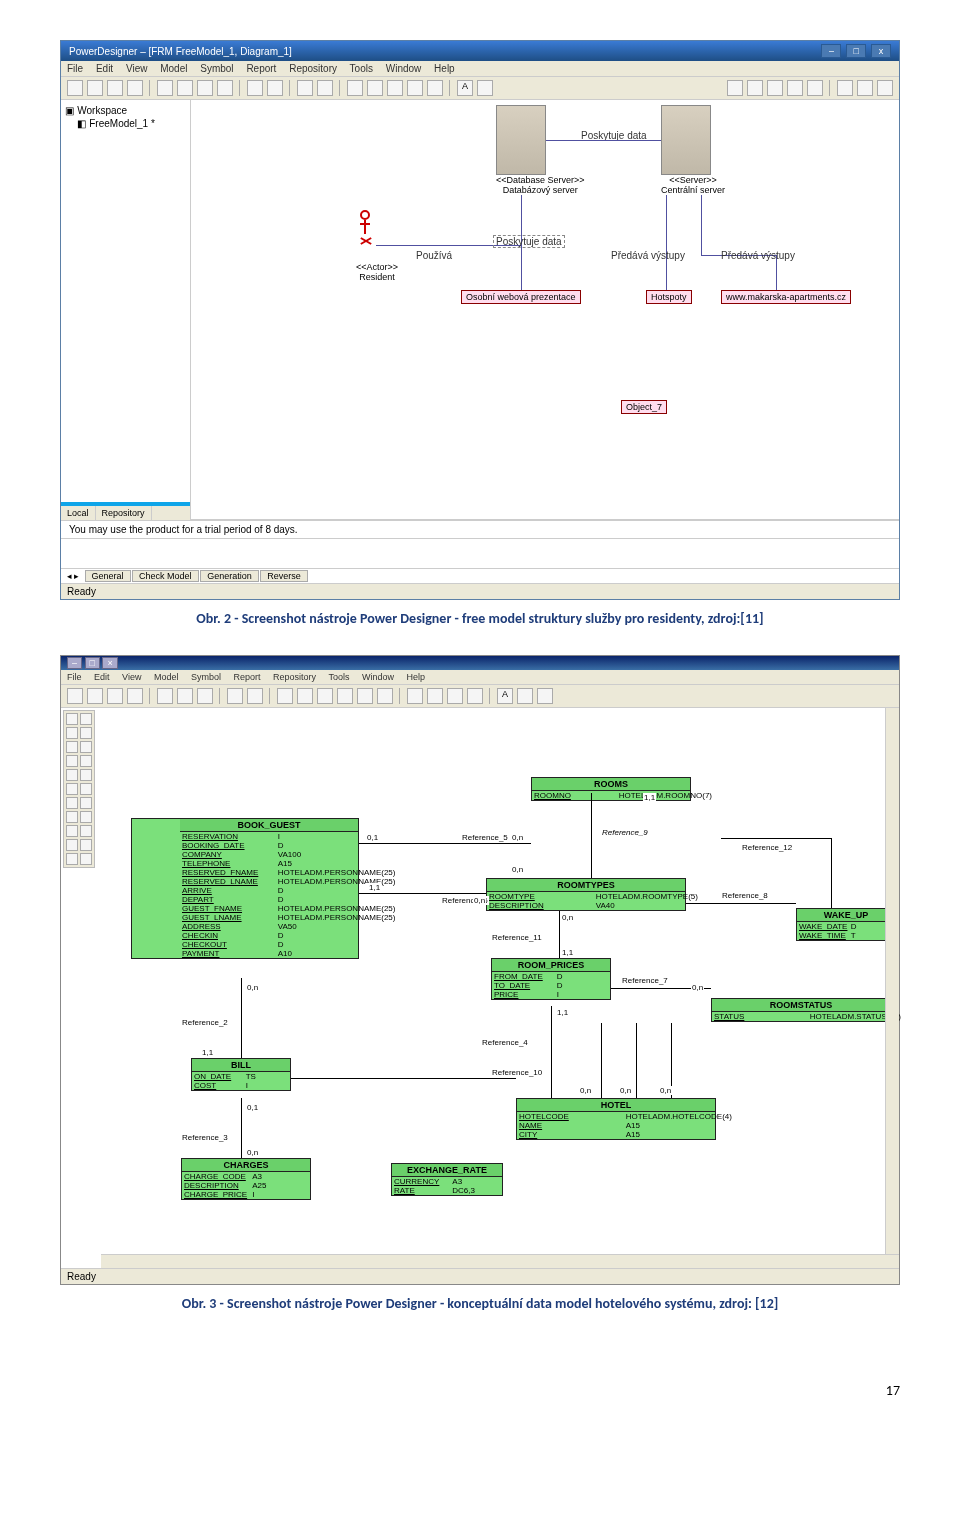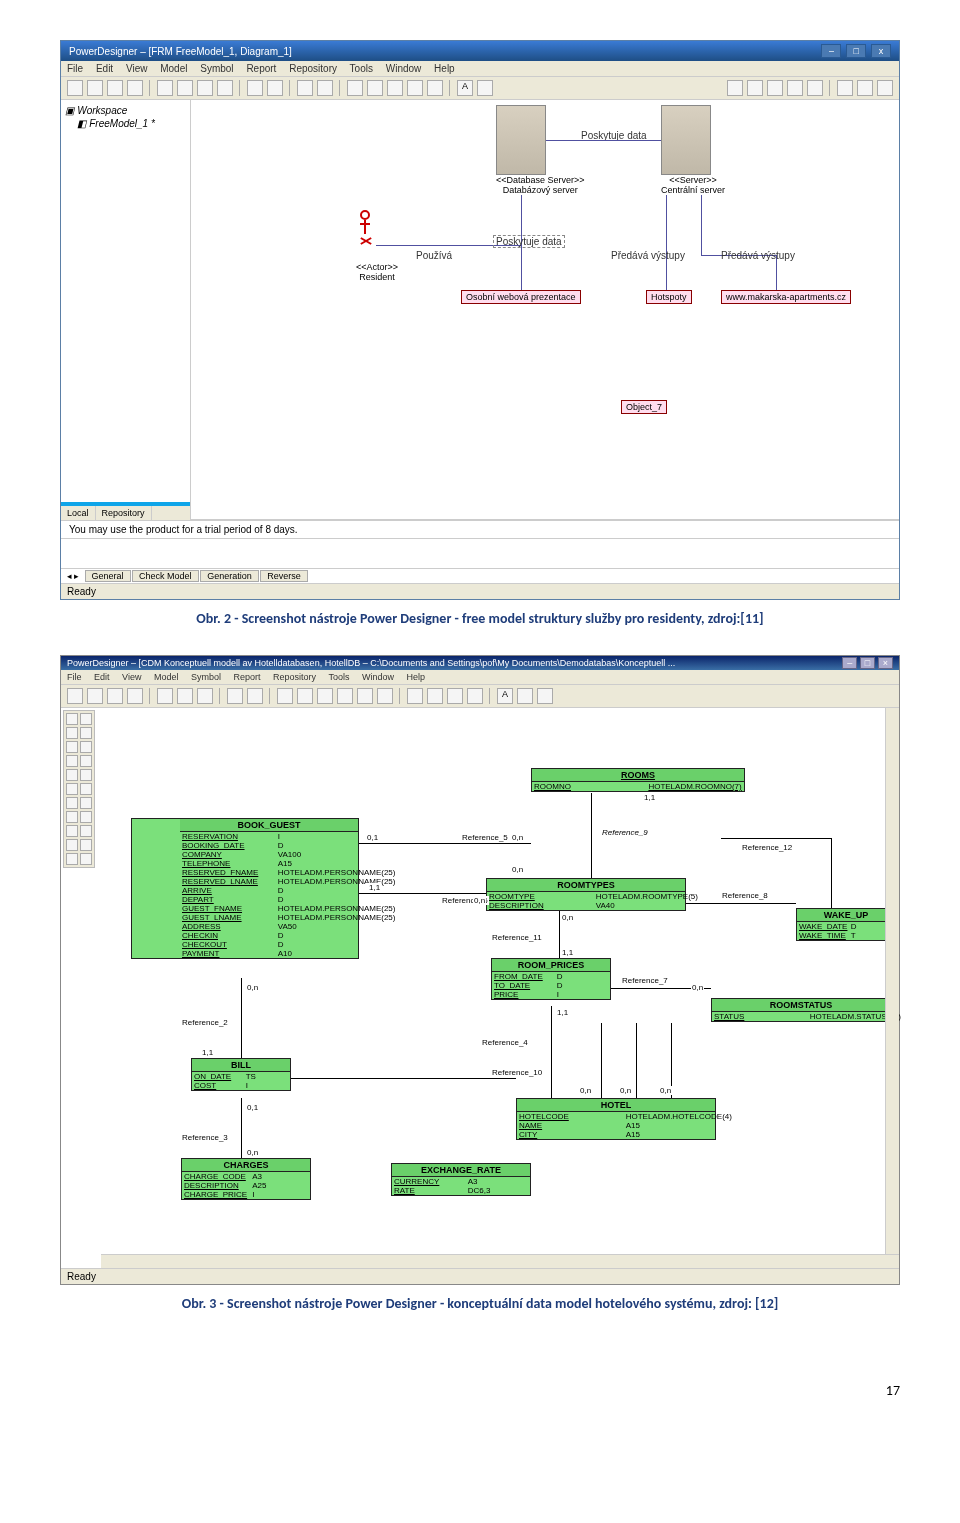--- a/index.html
+++ b/index.html
@@ -10,21 +10,21 @@
   .app1 { border: 1px solid #5b7fa6; background: #efefef; font-size: 10px; }
   .titlebar { background: linear-gradient(#3a7bd5,#1e4e85); color: #fff; padding: 3px 8px; display: flex; align-items: center; justify-content: space-between; }
   .titlebar .controls span { display: inline-block; width: 20px; height: 14px; background: #4a7ab3; border: 1px solid #2a5a93; margin-left: 2px; text-align: center; line-height: 12px; font-size: 9px; }
   .menubar { background: #ece9d8; padding: 2px 6px; border-bottom: 1px solid #ccc; }
   .menubar span { margin-right: 10px; color: #333; }
   .toolbar { background: #ece9d8; padding: 3px 6px; border-bottom: 1px solid #ccc; display: flex; gap: 4px; flex-wrap: wrap; align-items: center; }
   .toolbar .btn { width: 16px; height: 16px; border: 1px solid #aaa; background: #f5f5f5; display: inline-block; }
   .toolbar .sep { width: 2px; height: 16px; border-left: 1px solid #aaa; margin: 0 2px; }
   .workarea { display: flex; height: 420px; background: #fff; }
   .sidebar { width: 130px; border-right: 1px solid #ccc; background: #f5f5f5; font-size: 10px; display: flex; flex-direction: column; }
-  .sidebar .tree { flex: 1; padding: 4px; background: #fff; font-style: italic; }
+  .sidebar .tree { flex: 1; padding: 4px; background: #fff; }
   .sidebar .tree div { padding: 1px 0; }
   .sidebar .tabs { display: flex; border-top: 4px solid #0ea5e9; background: #ece9d8; }
   .sidebar .tabs span { padding: 2px 6px; border-right: 1px solid #ccc; font-size: 9px; }
   .canvas { flex: 1; position: relative; background: #fff; overflow: hidden; border-bottom: 1px solid #ccc; }
   .canvas .obj { position: absolute; font-size: 9px; text-align: center; }
   .server { width: 50px; height: 70px; background: linear-gradient(#d8d0c0,#c0b8a8); border: 1px solid #888; }
   .actor { width: 18px; height: 40px; }
   .actor .head { width: 10px; height: 10px; border: 2px solid #c00; border-radius: 50%; margin: 0 auto; }
   .actor .body { width: 2px; height: 14px; background: #c00; margin: 0 auto; position: relative; }
   .actor .body::before, .actor .body::after { content: ''; position: absolute; width: 10px; height: 2px; background: #c00; }
@@ -195,21 +195,20 @@
         <span>Reverse</span>
       </span>
     </div>
     <div class="status">Ready</div>
   </div>
 
   <div class="caption">Obr. 2 - Screenshot nástroje Power Designer - free model struktury služby pro residenty, zdroj:[11]</div>
 
   <div class="app2">
     <div class="titlebar2">
-      <span>PowerDesigner – [CDM Konceptuell modell av Hotelldatabasen, HotellDB – C:\Documents and Settings\pof\My Documents\Demodatabas\Konceptuell ...</span>
       <span>
         <span style="background:#aac;border:1px solid #668;padding:0 4px;">–</span>
         <span style="background:#aac;border:1px solid #668;padding:0 4px;">□</span>
         <span style="background:#aac;border:1px solid #668;padding:0 4px;">×</span>
       </span>
     </div>
     <div class="menubar">
       <span>File</span>
       <span>Edit</span>
       <span>View</span>
@@ -332,21 +331,21 @@
               <span class="col1">CHECKOUT</span>
               <span class="col2">D</span>
             </div>
             <div class="erow">
               <span class="col1">PAYMENT</span>
               <span class="col2">A10</span>
             </div>
           </div>
       </div>
 
-      <div class="entity" style="left:470px; top:60px; width:214px;text-decoration:underline;">
+      <div class="entity" style="left:470px; top:69px; width:160px;">
         <div class="ehdr">ROOMS</div>
         <div>
             <div class="erow">
               <span class="col1">ROOMNO</span>
               <span class="col2">HOTELADM.ROOMNO(7)</span>
             </div>
           </div>
       </div>
 
       <div class="entity" style="left:425px; top:170px; width:200px;">
@@ -448,21 +447,21 @@
               <span class="col1">DESCRIPTION</span>
               <span class="col2">A25</span>
             </div>
             <div class="erow">
               <span class="col1">CHARGE_PRICE</span>
               <span class="col2">I</span>
             </div>
           </div>
       </div>
 
-      <div class="entity" style="left:330px; top:455px; width:140px;">
+      <div class="entity" style="left:330px; top:455px; width:112px;">
         <div class="ehdr">EXCHANGE_RATE</div>
         <div>
             <div class="erow">
               <span class="col1">CURRENCY</span>
               <span class="col2">A3</span>
             </div>
             <div class="erow">
               <span class="col1">RATE</span>
               <span class="col2">DC6,3</span>
             </div>

